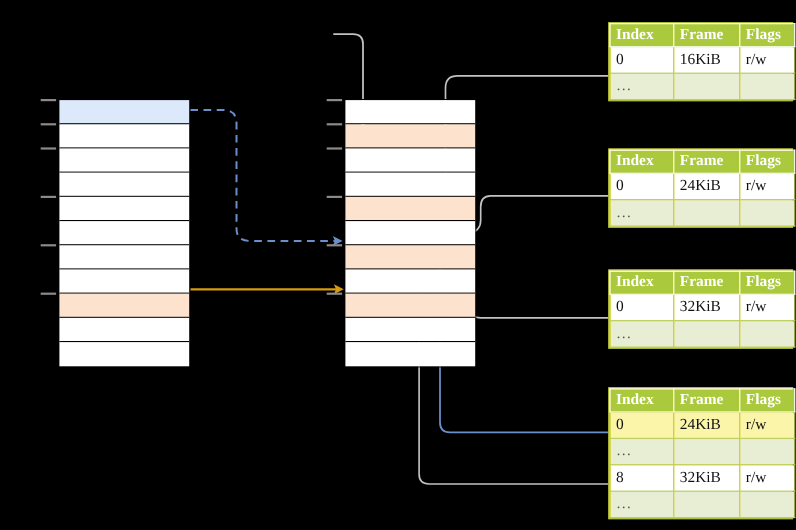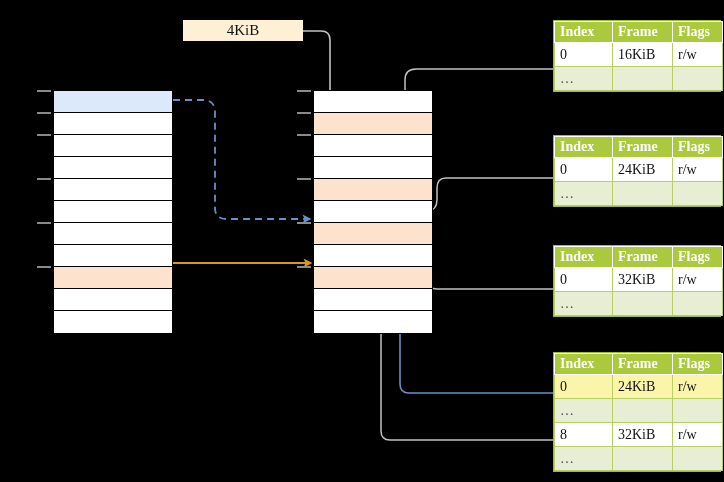--- a/index.html
+++ b/index.html
@@ -159,21 +159,20 @@
 
     <path d="M553,178 L446,178 Q437,178 437,188 L437,200 Q437,210 427,212 L418,214" fill="none" stroke="#c2c2c2" stroke-width="1.5" marker-end="url(#ah-gray)"></path>
 
     <path d="M553,289 L437,289 Q428,289 428,280 L428,270" fill="none" stroke="#c2c2c2" stroke-width="1.5" marker-end="url(#ah-gray)"></path>
 
     <path d="M553,440 L390,440 Q381,440 381,431 L381,270" fill="none" stroke="#c2c2c2" stroke-width="1.5" marker-end="url(#ah-gray)"></path>
 
     <path d="M553,393 L409,393 Q400,393 400,384 L400,228" fill="none" stroke="#6a8fc9" stroke-width="1.6" marker-end="url(#ah-blue)"></path>
   </svg>
 
-  <div id="size-label">4KiB</div>
 
   <div class="memcol" id="left-column">
       <div class="memrow blue"></div>
       <div class="memrow"></div>
       <div class="memrow"></div>
       <div class="memrow"></div>
       <div class="memrow"></div>
       <div class="memrow"></div>
       <div class="memrow"></div>
       <div class="memrow"></div>

